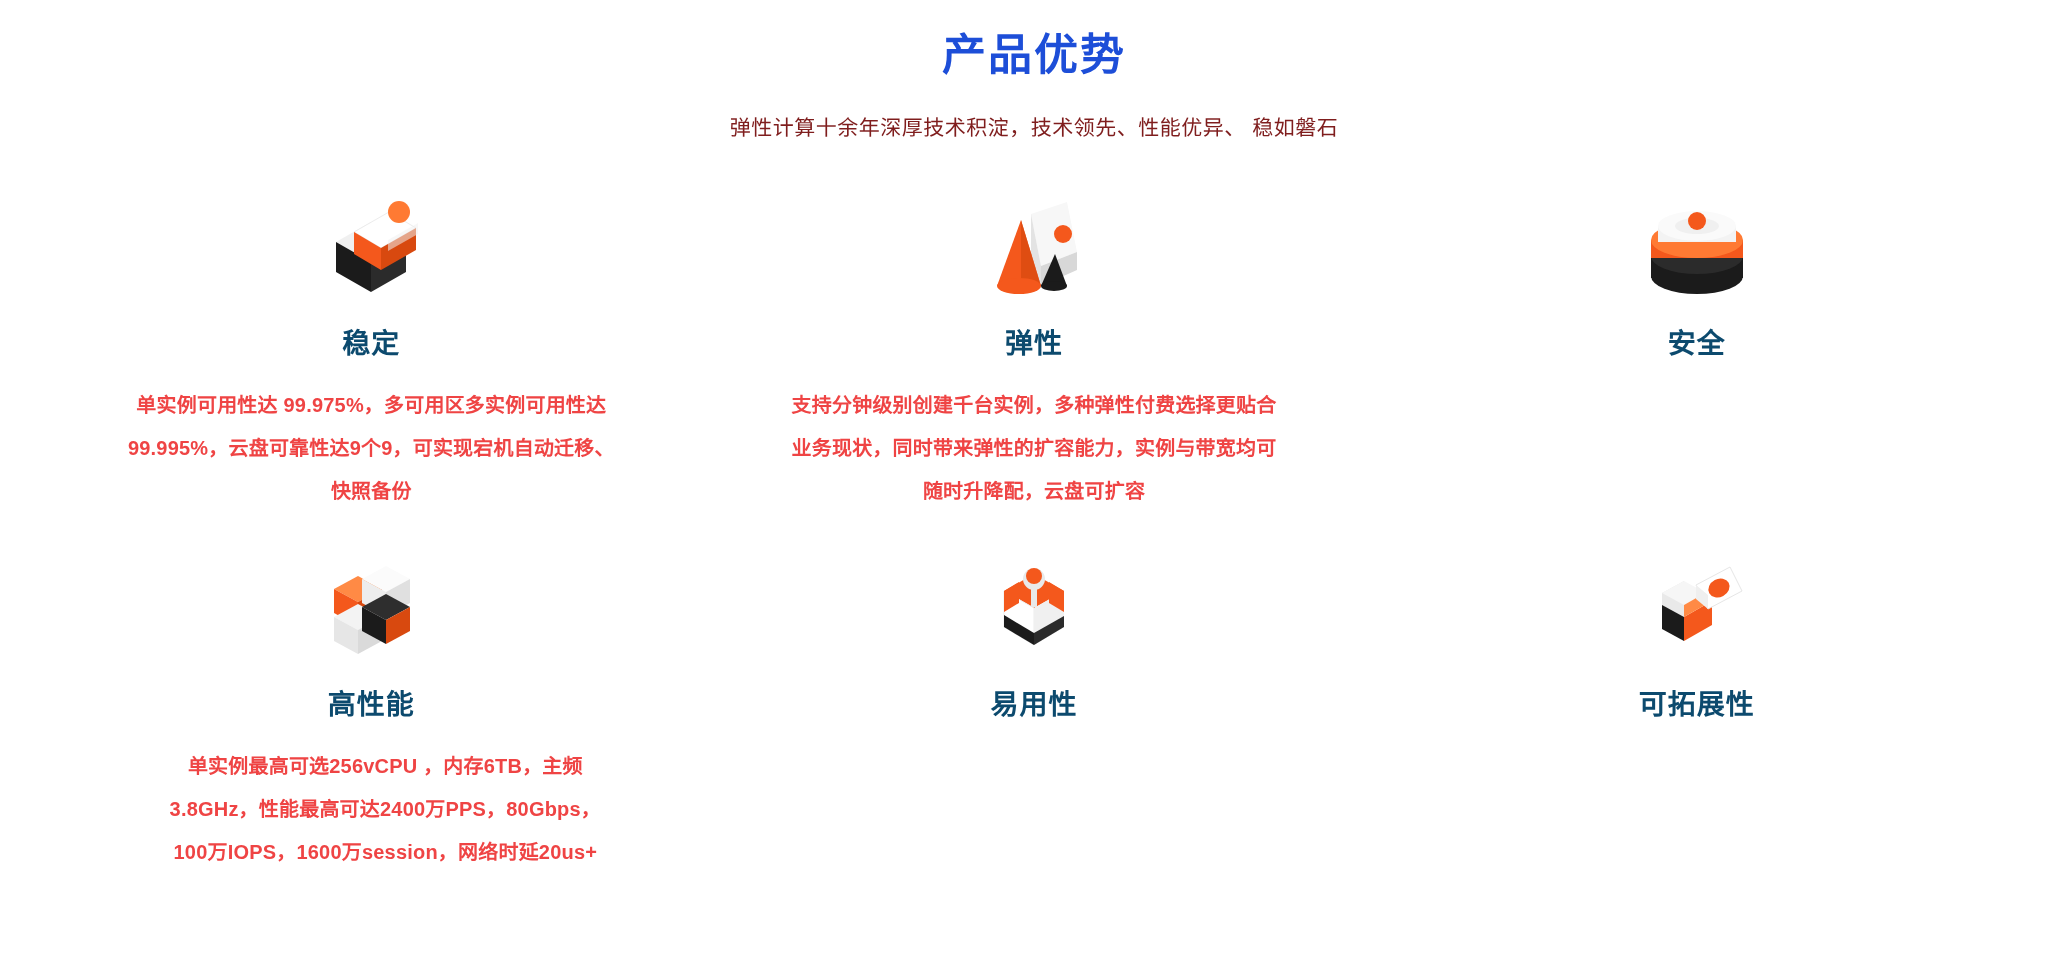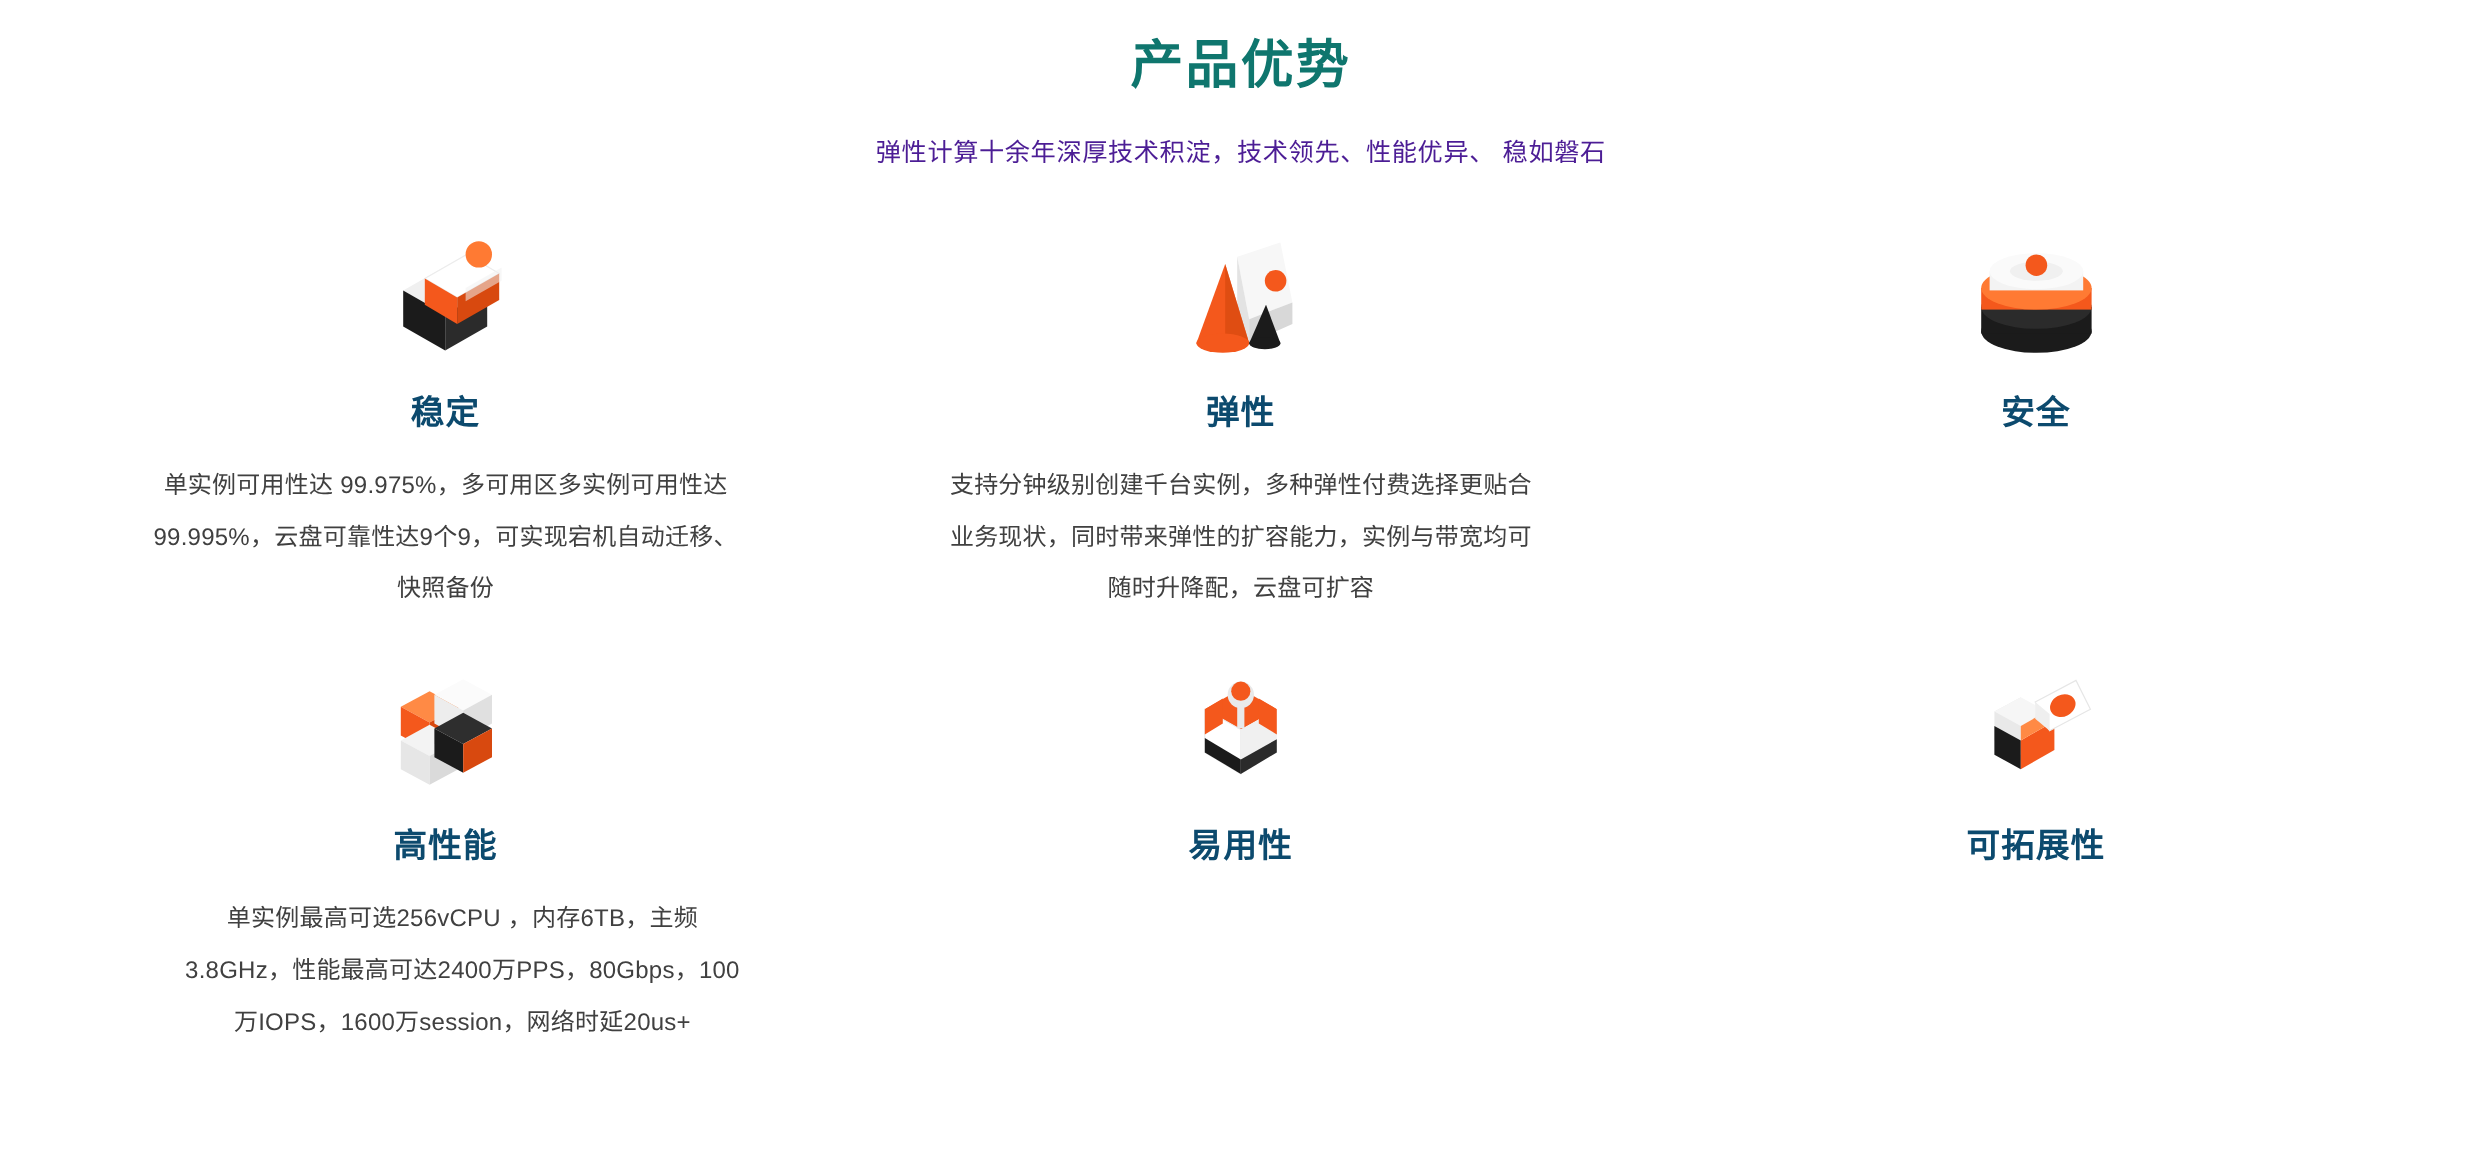--- a/index.html
+++ b/index.html
@@ -18,29 +18,29 @@
   .page {
     width: 2068px;
     height: 964px;
     padding: 0;
     position: relative;
   }
   .section-title {
     text-align: center;
     font-size: 44px;
     font-weight: 700;
-    color: #0f766e;
+    color: #1d4ed8;
     letter-spacing: 2px;
     margin: 20px 0 0 0;
     line-height: 70px;
   }
   .section-subtitle {
     text-align: center;
     font-size: 21px;
-    color: #4c1d95;
+    color: #7f1d1d;
     font-weight: 400;
     letter-spacing: 0.5px;
     margin: 22px 0 0 0;
     line-height: 32px;
   }
   .grid {
     margin-top: 44px;
     display: grid;
     grid-template-columns: repeat(3, 1fr);
     grid-template-rows: repeat(2, auto);
@@ -66,23 +66,23 @@
     font-size: 28px;
     font-weight: 700;
     color: #0c4a6e;
     letter-spacing: 1px;
     margin-bottom: 22px;
     line-height: 36px;
   }
   .card-desc {
     font-size: 20px;
     line-height: 43px;
-    color: #404040;
+    color: #ef4444;
     text-align: center;
-    font-weight: 400;
+    font-weight: 700;
     letter-spacing: 0.2px;
     max-width: 560px;
   }
   .row2 .card-desc { max-width: 540px; margin-left: 28px; }
 </style>
 </head>
 <body>
 
 <div class="page">
 

